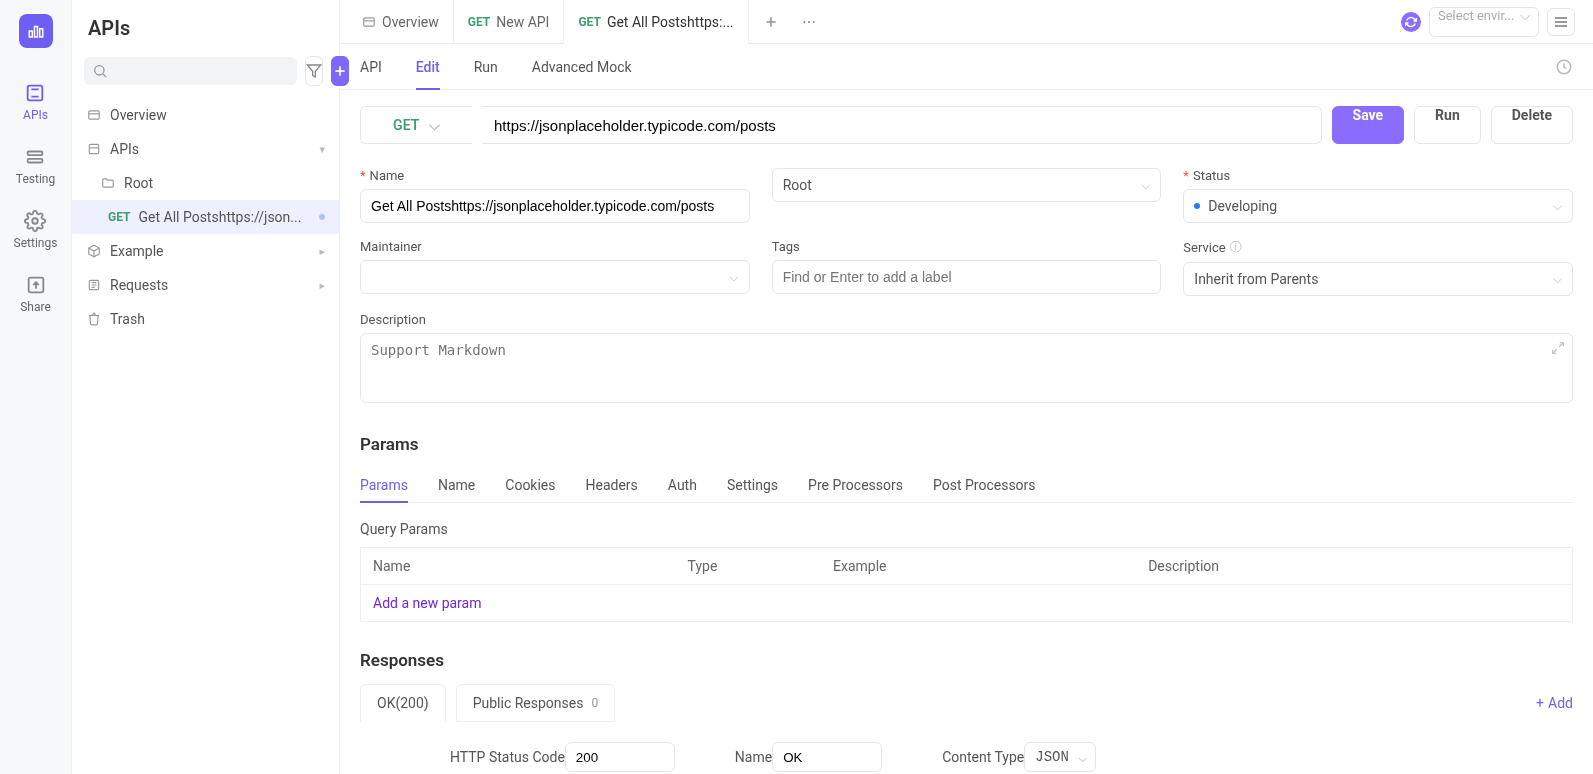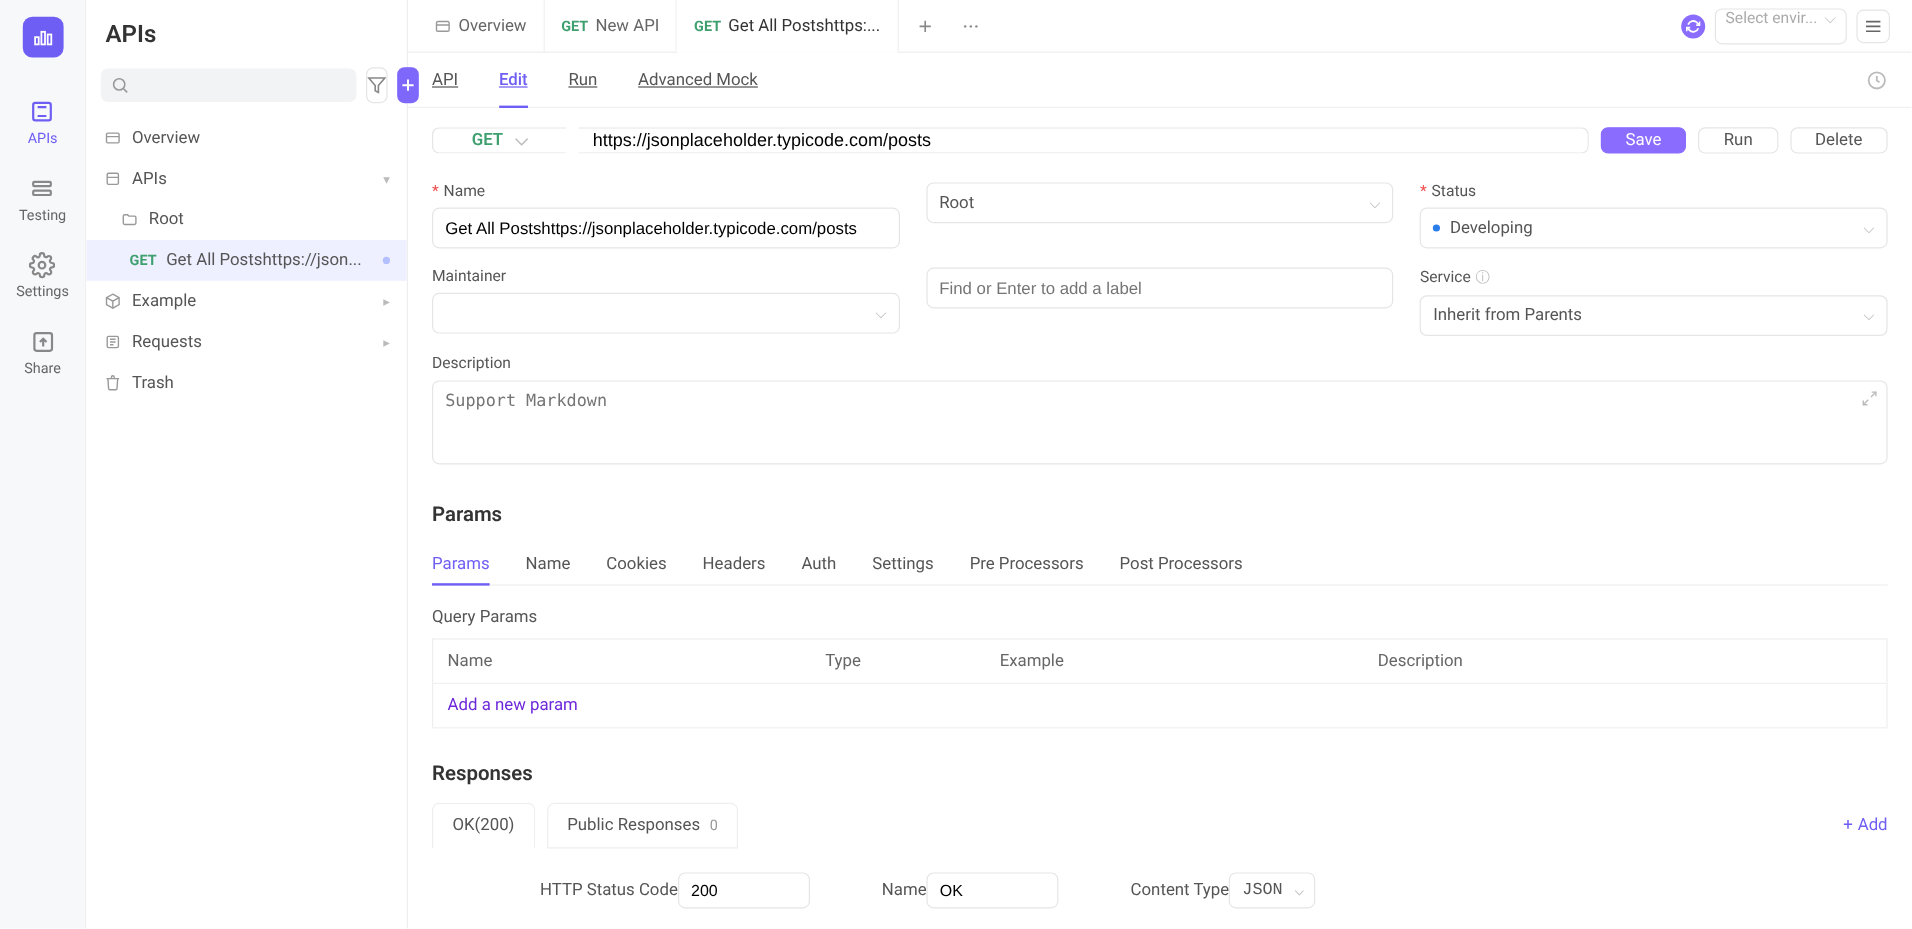--- a/index.html
+++ b/index.html
@@ -213,21 +213,21 @@
     }
     .hamburger {
       width:28px; height:28px; border:1px solid #e5e5e5; border-radius:6px;
       display:flex; align-items:center; justify-content:center; cursor:pointer;
     }
     
     .sub-tabs {
       display:flex; gap: 34px; padding: 0 20px; height:46px; align-items:center;
       border-bottom: 1px solid #f0f0f0;
     }
-    .sub-tab { color:#555; cursor:pointer; height:46px; display:flex; align-items:center; position:relative;text-decoration:underline; }
+    .sub-tab { color:#555; cursor:pointer; height:46px; display:flex; align-items:center; position:relative; }
     .sub-tab.active { color:#6e5ef4; font-weight:500; }
     .sub-tab.active::after {
       content:""; position:absolute; left:0; right:0; bottom:0; height:2px; background:#6e5ef4;
     }
     .sub-tabs .right-icon { margin-left:auto; color:#aaa; }
     
     .content-scroll {
       flex: 1;
       overflow-y: auto;
       padding: 16px 20px;
@@ -237,22 +237,22 @@
     .method-select {
       width: 112px; border:1px solid #e5e5e5; border-radius:6px 0 0 6px; border-right:none;
       display:flex; align-items:center; justify-content:center; gap:10px; color:#3fa06f; font-weight:600;
       cursor:pointer;
     }
     .url-input {
       flex:1; border:1px solid #e5e5e5; border-left:none; border-radius:0 6px 6px 0; padding:0 12px;
       font-size:15px; outline:none;
     }
     .btn {
-      border:1px solid #e5e5e5; border-radius:6px; padding:0 20px; height:22px;
-      display:flex; align-items:center; cursor:pointer; background:#fff; color:#555;
+      border:1px solid #e5e5e5; border-radius:6px; padding:0 20px; height:38px;
+      display:flex; cursor:pointer; background:#fff; color:#555;font-weight:bold;
     }
     .btn.primary { background:#8a6cff; border-color:#8a6cff; color:#fff; }
     .btn.danger-text { color:#555; }
     
     .form-grid {
       display:grid; grid-template-columns: 1fr 1fr 1fr; gap: 16px 22px;
       margin-bottom: 28px;
     }
     .form-field { display:flex; flex-direction:column; gap:6px; }
     .form-field.full { grid-column: 1 / -1; }
@@ -566,20 +566,23 @@
       <div class="form-field">
         <div class="label">
             <span>Maintainer</span>
           </div>
         <div class="select">
           <span></span>
           <span class="arrow">⌵</span>
         </div>
       </div>
       <div class="form-field">
+        <div class="label">
+            <span>Tags</span>
+          </div>
         <input class="input" placeholder="Find or Enter to add a label" style="">
       </div>
       <div class="form-field">
         <div class="label">
           <span>Service</span>
           <span class="info-icon">ⓘ</span>
         </div>
         <div class="select">
           <span>Inherit from Parents</span>
           <span class="arrow">⌵</span>

